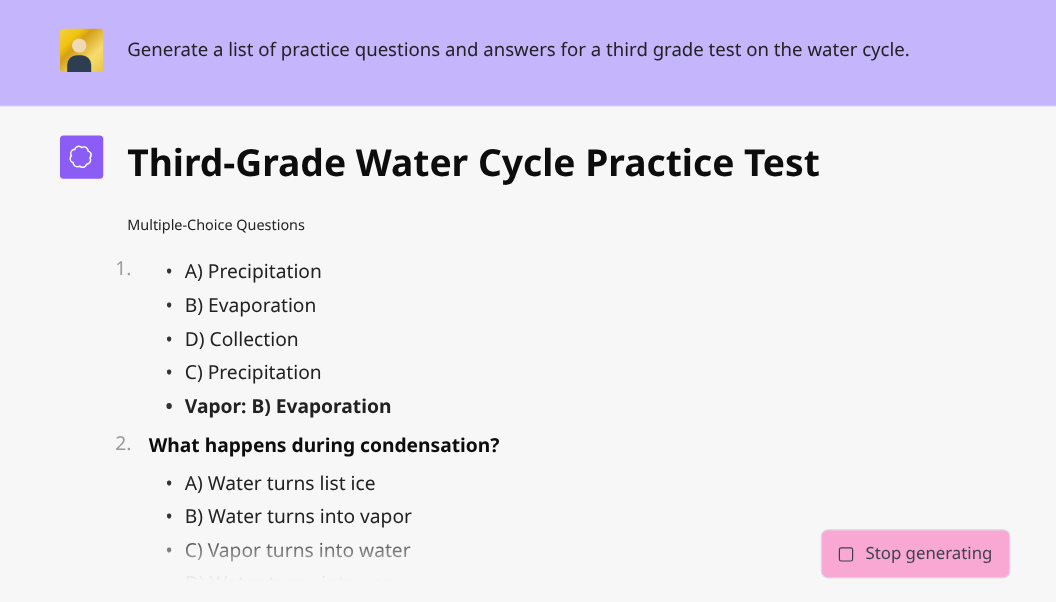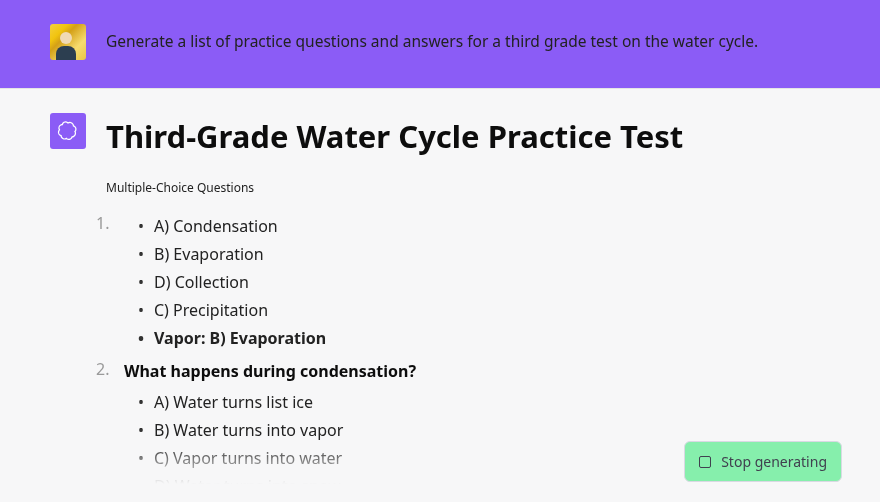--- a/index.html
+++ b/index.html
@@ -12,21 +12,21 @@
     height: 502px;
     overflow: hidden;
     position: relative;
   }
   .user-row {
     display: flex;
     align-items: flex-start;
     padding: 24px 50px 28px 50px;
     gap: 20px;
     border-bottom: 1px solid #e5e5e5;
-    background: #8b5cf6;
+    background: #c4b5fd;
   }
   .avatar {
     width: 36px;
     height: 36px;
     border-radius: 3px;
     flex-shrink: 0;
     background: linear-gradient(135deg, #f4d03f 0%, #f1c40f 25%, #d4a017 38%, #f7dc6f 70%, #e8c547 100%);
     position: relative;
     overflow: hidden;
   }
@@ -136,21 +136,21 @@
   .answer-line { font-weight: 700; color: #0d0d0d; }
   .faded {
     color: #b8b8b8;
   }
   .faded::before { color: #b8b8b8 !important; }
 
   .stop-button {
     position: absolute;
     right: 38px;
     bottom: 20px;
-    background: #86efac;
+    background: #f9a8d4;
     border: 1px solid #d9d9e3;
     border-radius: 6px;
     padding: 10px 14px;
     font-size: 14px;
     color: #40414f;
     display: flex;
     align-items: center;
     gap: 10px;
     cursor: pointer;
     font-family: inherit;
@@ -182,21 +182,21 @@
     <svg viewBox="0 0 24 24" fill="none" stroke="#fff" stroke-width="1.4">
       <path d="M12 3.2c1.9-1.1 4.3-.5 5.4 1.4.3.5.5 1.1.5 1.7 2 .6 3.2 2.7 2.6 4.7-.2.6-.5 1.1-.9 1.5 1.1 1.9.5 4.3-1.4 5.4-.5.3-1.1.5-1.7.5-.6 2-2.7 3.2-4.7 2.6-.6-.2-1.1-.5-1.5-.9-1.9 1.1-4.3.5-5.4-1.4-.3-.5-.5-1.1-.5-1.7-2-.6-3.2-2.7-2.6-4.7.2-.6.5-1.1.9-1.5C1.6 8.9 2.2 6.5 4.1 5.4c.5-.3 1.1-.5 1.7-.5.6-2 2.7-3.2 4.7-2.6.6.2 1.1.5 1.5.9z"></path>
     </svg>
   </div>
   <div class="content">
     <h2 class="title">Third-Grade Water Cycle Practice Test</h2>
     <p class="subtitle">Multiple-Choice Questions</p>
     <ol class="qlist">
       <li>
         <ul class="options">
-          <li>A) Condensation</li>
+          <li>A) Precipitation</li>
           <li>B) Evaporation</li>
           <li>D) Collection</li>
           <li>C) Precipitation</li>
           <li class="answer-line">Vapor: B) Evaporation</li>
         </ul>
       </li>
       <li>
         <div class="question-text">What happens during condensation?</div>
         <ul class="options">
           <li>A) Water turns list ice</li>

